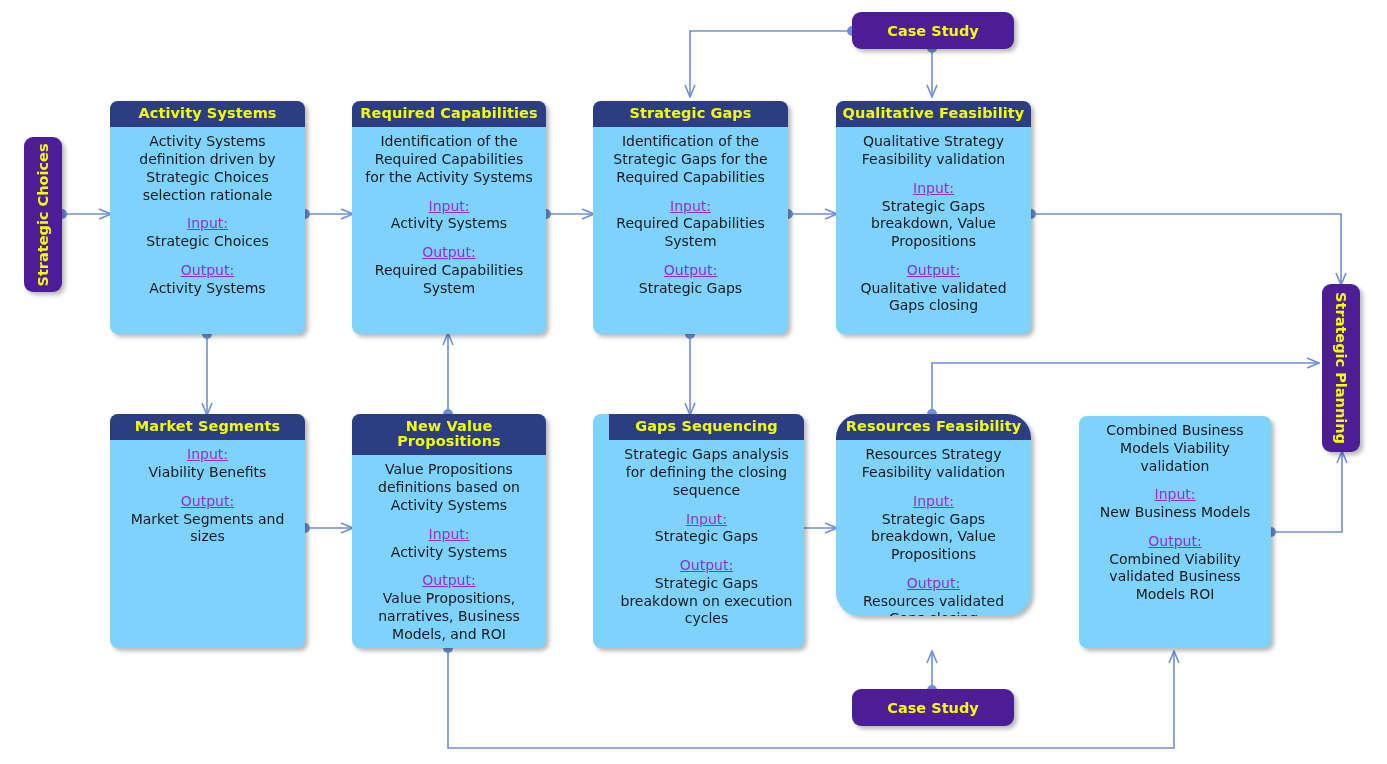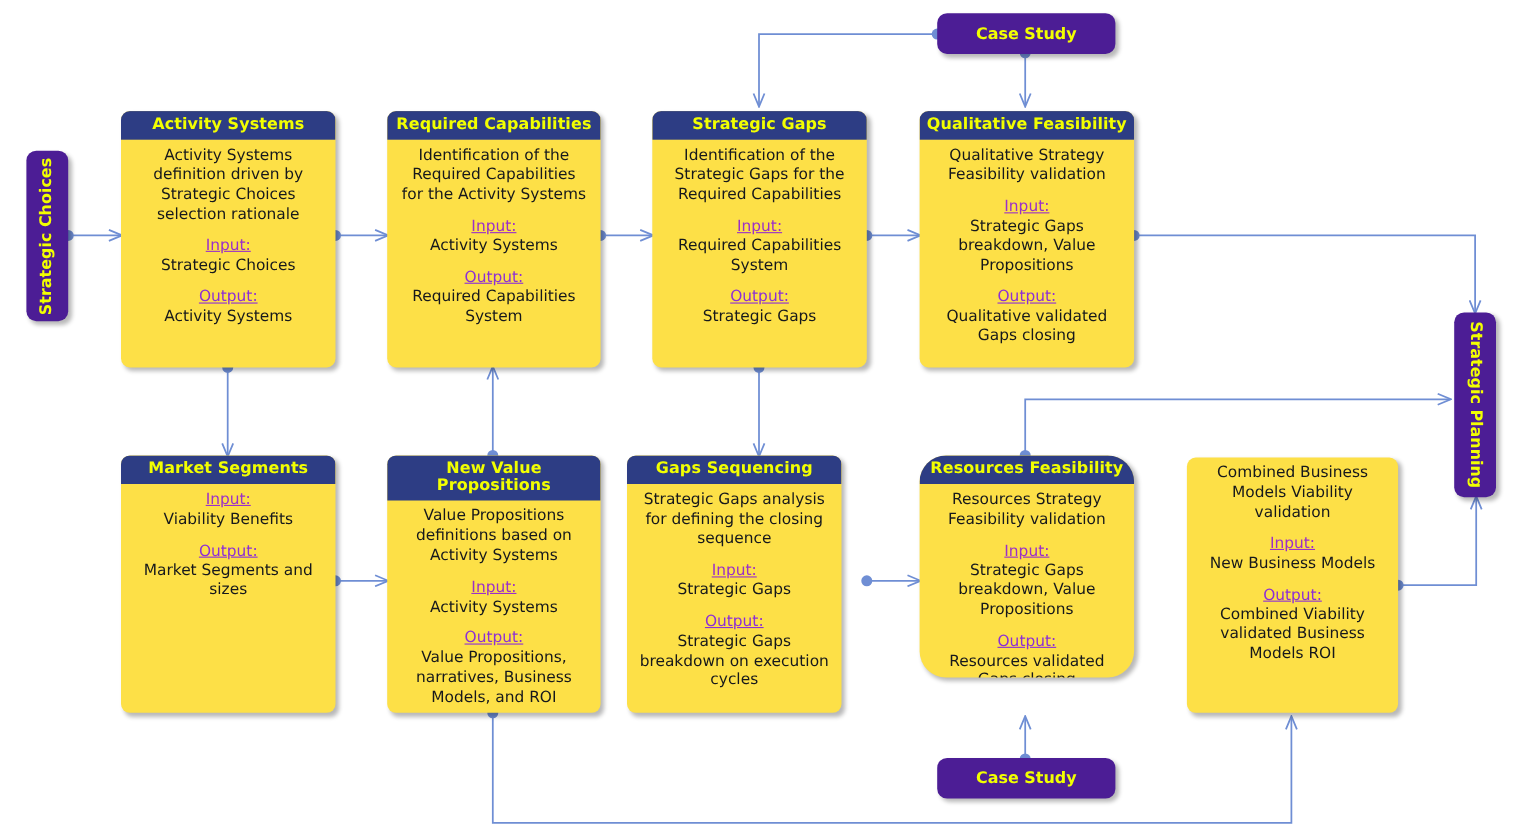--- a/index.html
+++ b/index.html
@@ -5,21 +5,21 @@
   html,body{margin:0;padding:0;background:#ffffff;}
   body{
     width:1387px;height:764px;position:relative;overflow:hidden;
     font-family:"DejaVu Sans","Liberation Sans",sans-serif;
   }
   #stage{position:absolute;left:0;top:0;width:1387px;height:764px;}
   svg.edges{position:absolute;left:0;top:0;width:1387px;height:764px;overflow:visible;}
 
   .card{
     position:absolute;border-radius:8px;overflow:hidden;
-    background:#fde047;
+    background:#7dd3fc;
     box-shadow:3px 3px 4px rgba(0,0,0,0.28);
   }
   .card .hdr{
     background:#2d3d84;color:#f2ff00;
     font-size:14.5px;font-weight:bold;text-align:center;
     padding:5px 4px 6px 4px;line-height:1.05;
     letter-spacing:0.1px;
   }
   .card .body{
     padding:6px 11px 10px 11px;
@@ -205,21 +205,21 @@
         <div class="lbl">Input:</div>
         <div>Activity Systems</div>
       </div>
       <div class="blk">
         <div class="lbl out">Output:</div>
         <div>Value Propositions, narratives, Business Models, and ROI</div>
       </div>
     </div>
   </div>
 
-  <div class="card" style="left:570px;top:414px;width:195px;height:234px;">
+  <div class="card" style="left:593px;top:414px;width:195px;height:234px;padding-left:16px;">
     <div class="hdr">Gaps Sequencing</div>
     <div class="body">
       <div class="blk">Strategic Gaps analysis for defining the closing sequence</div>
       <div class="blk">
         <div class="lbl">Input:</div>
         <div>Strategic Gaps</div>
       </div>
       <div class="blk">
         <div class="lbl out">Output:</div>
         <div>Strategic Gaps breakdown on execution cycles</div>

